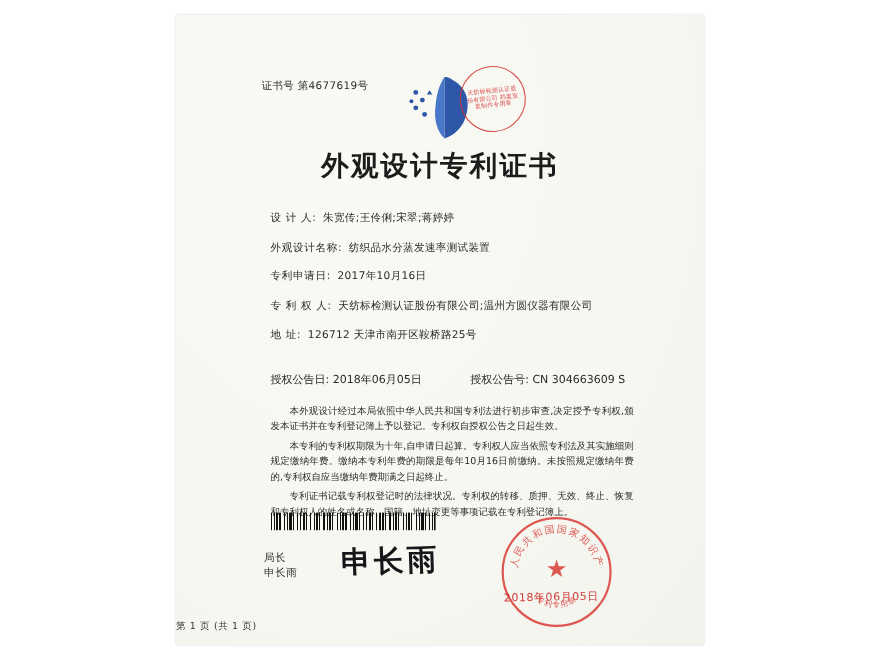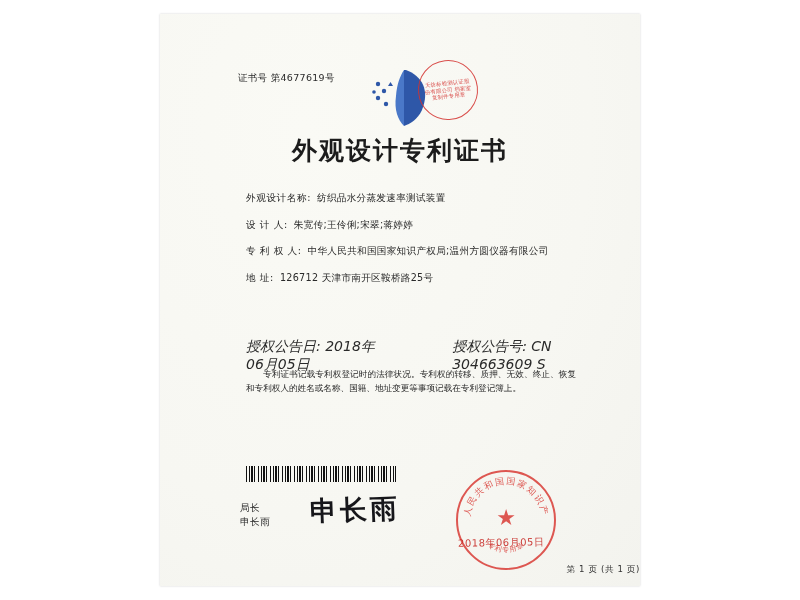--- a/index.html
+++ b/index.html
@@ -92,25 +92,24 @@
     margin-left: 6px;
     letter-spacing: 0.3px;
   }
 
   .grant-row {
     position: absolute;
     left: 86px;
     top: 324px;
     right: 40px;
     display: flex;
-    font-size: 14px;
+    font-size: 10px;
     color: #2a2a2a;
-    font-style: italic;
-  }
-  .grant-row .g2 { margin-left: 62px; }
+  }
+  .grant-row .g2 { margin-left: 44px; }
 
   .body-text {
     position: absolute;
     left: 86px;
     top: 354px;
     width: 330px;
     font-size: 8.6px;
     line-height: 1.62;
     color: #2a2a2a;
     text-align: justify;
@@ -217,21 +216,21 @@
     letter-spacing: 0.5px;
     opacity: 0.92;
     transform: rotate(-1deg);
   }
 
   .page-footer {
     position: absolute;
     left: 0;
     right: 0;
     top: 550px;
-    text-align: right;
+    text-align: left;
     font-size: 8.6px;
     color: #333;
     letter-spacing: 0.6px;
   }
 </style>
 </head>
 <body>
 
 <div id="page">
 
@@ -256,49 +255,55 @@
       </div>
 
       <div class="seal-top">
         <div class="st-txt">天纺标检测认证股份有限公司 档案室 复制件专用章</div>
       </div>
 
       <div class="title">外观设计专利证书</div>
 
       <div class="fields">
         <div class="field-row">
+          <span class="field-label">设 计 人:</span>
+          <span class="field-value">朱宽传;王伶俐;宋翠;蒋婷婷</span>
+        </div>
+        <div class="field-row">
           <span class="field-label">外观设计名称:</span>
           <span class="field-value">纺织品水分蒸发速率测试装置</span>
         </div>
         <div class="field-row">
-          <span class="field-label">设 计 人:</span>
-          <span class="field-value">朱宽传;王伶俐;宋翠;蒋婷婷</span>
+          <span class="field-label">专利申请日:</span>
+          <span class="field-value">2017年10月16日</span>
         </div>
         <div class="field-row">
           <span class="field-label">专 利 权 人:</span>
-          <span class="field-value">中华人民共和国国家知识产权局;温州方圆仪器有限公司</span>
+          <span class="field-value">天纺标检测认证股份有限公司;温州方圆仪器有限公司</span>
         </div>
         <div class="field-row">
           <span class="field-label">地        址:</span>
           <span class="field-value">126712 天津市南开区鞍桥路25号</span>
         </div>
       </div>
 
       <div class="grant-row">
         <div class="g1">
           <span>授权公告日:</span>
           <span>2018年06月05日</span>
         </div>
         <div class="g2">
           <span>授权公告号:</span>
           <span>CN 304663609 S</span>
         </div>
       </div>
 
       <div class="body-text">
+        <p>本外观设计经过本局依照中华人民共和国专利法进行初步审查,决定授予专利权,颁发本证书并在专利登记簿上予以登记。专利权自授权公告之日起生效。</p>
+        <p>本专利的专利权期限为十年,自申请日起算。专利权人应当依照专利法及其实施细则规定缴纳年费。缴纳本专利年费的期限是每年10月16日前缴纳。未按照规定缴纳年费的,专利权自应当缴纳年费期满之日起终止。</p>
         <p>专利证书记载专利权登记时的法律状况。专利权的转移、质押、无效、终止、恢复和专利权人的姓名或名称、国籍、地址变更等事项记载在专利登记簿上。</p>
       </div>
 
       <div class="barcode"></div>
 
       <div class="signer">
         <div>局长</div>
         <div>申长雨</div>
       </div>
 

